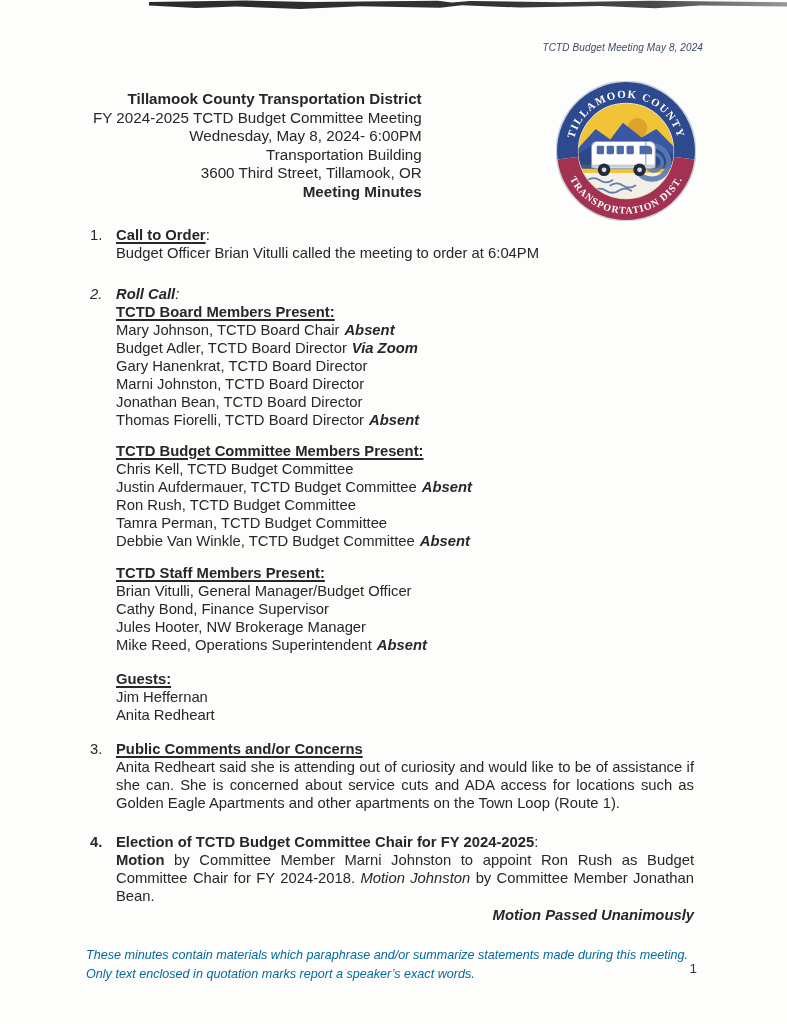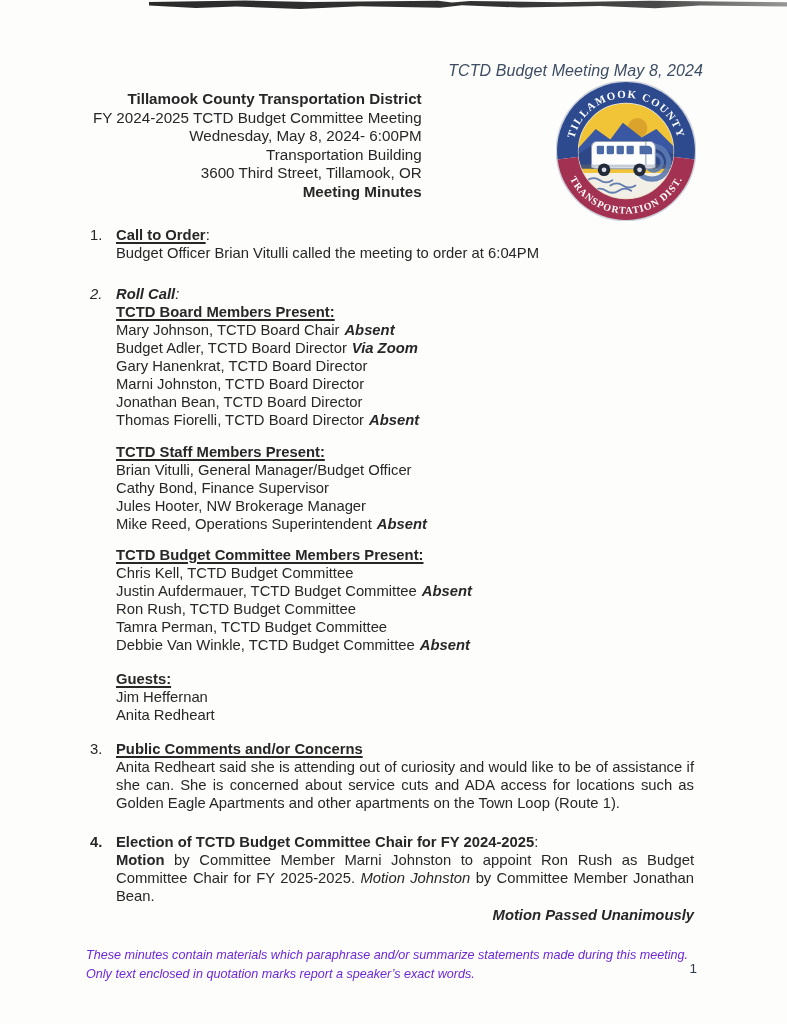--- a/index.html
+++ b/index.html
@@ -4,22 +4,22 @@
 <style>
   * { margin:0; padding:0; box-sizing:border-box; }
   html,body { background:#ffffff; }
   .page {
     position:relative; width:787px; height:1024px; background:#fdfdfc;
     font-family:"Liberation Sans", sans-serif; color:#272727; overflow:hidden;
   }
   .artifact { position:absolute; top:0; left:0; width:787px; height:14px; }
 
   .doc-ref {
-    position:absolute; top:62px; right:84px;
-    font-style:italic; font-size:16px; color:#3e4d62; letter-spacing:.1px;
+    position:absolute; top:42px; right:84px;
+    font-style:italic; font-size:10px; color:#3e4d62; letter-spacing:.1px;
   }
 
   .header-block { position:absolute; left:93px; top:90px; font-size:15.2px; line-height:18.6px;text-align:right; }
   .hb-bold { font-weight:bold; }
 
   .logo-wrap { position:absolute; left:556px; top:81px; width:140px; height:140px; }
   .logo-ring-text { font-family:"Liberation Serif", serif; font-weight:bold; fill:#ffffff; }
 
   .sections { position:absolute; left:90px; top:226px; width:604px; font-size:14.8px; line-height:18px; }
   .sec { display:flex; }
@@ -40,21 +40,21 @@
   .group-g4 { margin-top:16px; }
   .status { font-weight:bold; font-style:italic; padding-left:5px; }
   .status:empty { padding-left:0; }
   .body-just { text-align:justify; }
   .motion-b { font-weight:bold; }
   .motion-i { font-style:italic; }
   .result { text-align:right; font-weight:bold; margin-top:1px;font-style:italic; }
 
   .footer {
     position:absolute; left:86px; top:946px; width:620px;
-    font-style:italic; font-size:12.6px; line-height:19px; color:#6d28d9;
+    font-style:italic; font-size:12.6px; line-height:19px; color:#0369a1;
   }
   .page-num { position:absolute; right:90px; top:961px; font-size:13.5px; color:#303a4a; font-style:normal; }
 </style>
 </head>
 <body>
 
 <div class="page">
 
   <div class="artifact">
     <svg width="787" height="14" viewBox="0 0 787 14">
@@ -164,58 +164,58 @@
         <div class="group group-g1">
           <div class="h-bu">TCTD Board Members Present:</div>
           <div class="member"><span>Mary Johnson, TCTD Board Chair</span><span class="status">Absent</span></div>
           <div class="member"><span>Budget Adler, TCTD Board Director</span><span class="status">Via Zoom</span></div>
           <div class="member"><span>Gary Hanenkrat, TCTD Board Director</span><span class="status"></span></div>
           <div class="member"><span>Marni Johnston, TCTD Board Director</span><span class="status"></span></div>
           <div class="member"><span>Jonathan Bean, TCTD Board Director</span><span class="status"></span></div>
           <div class="member"><span>Thomas Fiorelli, TCTD Board Director</span><span class="status">Absent</span></div>
         </div>
 
-        <div class="group group-g3">
-          <div class="h-bu">TCTD Staff Members Present:</div>
-          <div class="member"><span>Brian Vitulli, General Manager/Budget Officer</span><span class="status"></span></div>
-          <div class="member"><span>Cathy Bond, Finance Supervisor</span><span class="status"></span></div>
-          <div class="member"><span>Jules Hooter, NW Brokerage Manager</span><span class="status"></span></div>
-          <div class="member"><span>Mike Reed, Operations Superintendent</span><span class="status">Absent</span></div>
-        </div>
-
         <div class="group group-g2">
           <div class="h-bu">TCTD Budget Committee Members Present:</div>
           <div class="member"><span>Chris Kell, TCTD Budget Committee</span><span class="status"></span></div>
           <div class="member"><span>Justin Aufdermauer, TCTD Budget Committee</span><span class="status">Absent</span></div>
           <div class="member"><span>Ron Rush, TCTD Budget Committee</span><span class="status"></span></div>
           <div class="member"><span>Tamra Perman, TCTD Budget Committee</span><span class="status"></span></div>
           <div class="member"><span>Debbie Van Winkle, TCTD Budget Committee</span><span class="status">Absent</span></div>
         </div>
 
+        <div class="group group-g3">
+          <div class="h-bu">TCTD Staff Members Present:</div>
+          <div class="member"><span>Brian Vitulli, General Manager/Budget Officer</span><span class="status"></span></div>
+          <div class="member"><span>Cathy Bond, Finance Supervisor</span><span class="status"></span></div>
+          <div class="member"><span>Jules Hooter, NW Brokerage Manager</span><span class="status"></span></div>
+          <div class="member"><span>Mike Reed, Operations Superintendent</span><span class="status">Absent</span></div>
+        </div>
+
         <div class="group group-g4">
           <div class="h-bu">Guests:</div>
           <div class="member"><span>Jim Heffernan</span><span class="status"></span></div>
           <div class="member"><span>Anita Redheart</span><span class="status"></span></div>
         </div>
       </div>
     </div>
 
     <div class="sec sec-3">
       <div class="num">3.</div>
       <div class="content">
         <div><span class="h-bu">Public Comments and/or Concerns</span><span class="suffix"></span></div>
         <div class="body-just">Anita Redheart said she is attending out of curiosity and would like to be of assistance if she can.  She is concerned about service cuts and ADA access for locations such as Golden Eagle Apartments and other apartments on the Town Loop (Route 1).</div>
       </div>
     </div>
 
     <div class="sec sec-4">
       <div class="num num-bold">4.</div>
       <div class="content">
         <div><span class="h-b">Election of TCTD Budget Committee Chair for FY 2024-2025</span><span class="suffix">:</span></div>
-        <div class="body-just"><span class="motion-b">Motion</span><span> by Committee Member Marni Johnston to appoint Ron Rush as Budget Committee Chair for FY 2025-2025. </span><span class="motion-i">Motion Johnston</span><span> by Committee Member Jonathan Bean.</span></div>
+        <div class="body-just"><span class="motion-b">Motion</span><span> by Committee Member Marni Johnston to appoint Ron Rush as Budget Committee Chair for FY 2024-2018. </span><span class="motion-i">Motion Johnston</span><span> by Committee Member Jonathan Bean.</span></div>
         <div class="result">Motion Passed Unanimously</div>
       </div>
     </div>
 
   </div>
 
   <div class="footer">These minutes contain materials which paraphrase and/or summarize statements made during this meeting. Only text enclosed in quotation marks report a speaker’s exact words.</div>
   <div class="page-num">1</div>
 
 </div>

